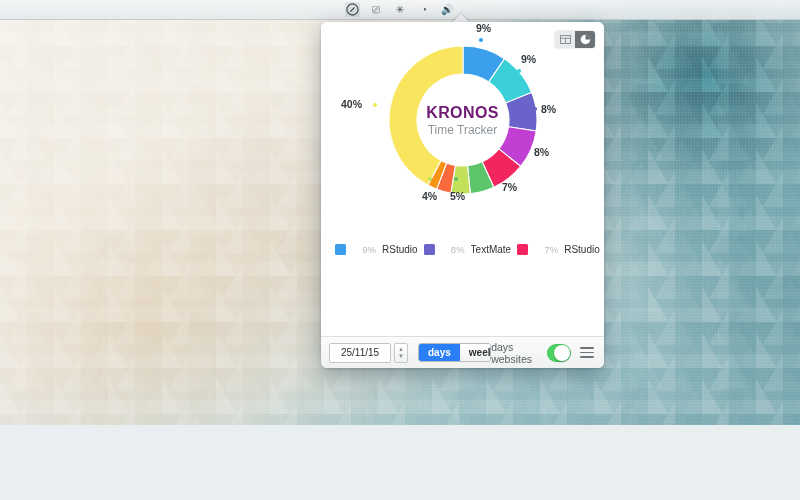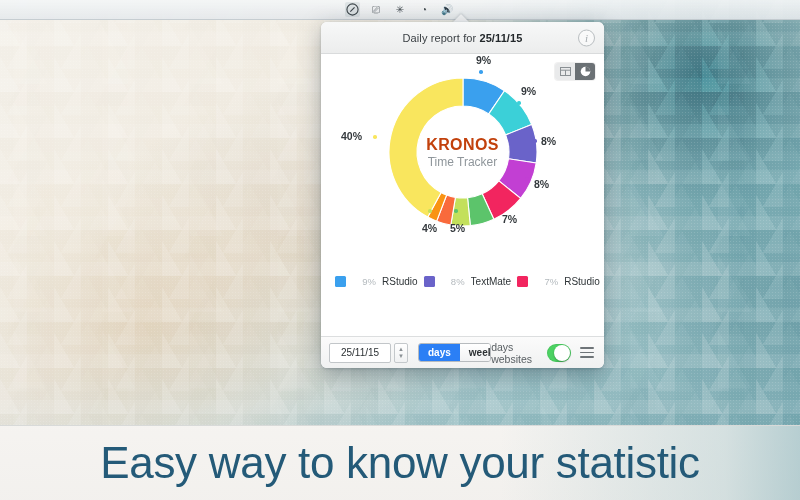--- a/index.html
+++ b/index.html
@@ -129,21 +129,21 @@
 
   #donut-wrap {
     position: absolute; left: 50%; top: 18px; transform: translateX(-50%);
     width: 160px; height: 160px;
   }
   #donut-center {
     position: absolute; left: 50%; top: 50%; transform: translate(-50%,-50%);
     text-align: center; width: 110px;
   }
   #brand-name {
-    font-size: 16px; font-weight: bold; color: #c2410c; letter-spacing: 0.4px;
+    font-size: 16px; font-weight: bold; color: #701a75; letter-spacing: 0.4px;
   }
   #brand-sub {
     font-size: 12px; color: #8f969b; margin-top: 1px;
   }
 
   .pct-label {
     position: absolute;
     font-size: 10.5px; font-weight: bold; color: #34393d;
     white-space: nowrap;
   }
@@ -253,28 +253,20 @@
       <div class="mb-icon" style="font-size: 10px;">⎚</div>
       <div class="mb-icon" style="font-size: 10px;">✳</div>
       <div class="mb-icon" style="font-size: 10px;">◔</div>
       <div class="mb-icon" style="font-size: 10px;">🔊</div>
     </div>
 
   <div id="panel-arrow"></div>
 
   <div id="panel">
 
-    <div id="panel-header">
-      <div id="panel-title">
-        <span>Daily report for </span><b>25/11/15</b>
-      </div>
-      <div id="info-icon">
-        <span>i</span>
-      </div>
-    </div>
 
     <div id="chart-area">
 
       <div id="view-toggle">
         <div class="vt-btn off">
           <svg width="11" height="9" viewBox="0 0 11 9">
             <rect x="0.5" y="0.5" width="10" height="8" fill="none" stroke="currentColor"></rect>
             <line x1="0.5" y1="3.2" x2="10.5" y2="3.2" stroke="currentColor"></line>
             <line x1="5.5" y1="3.2" x2="5.5" y2="8.5" stroke="currentColor"></line>
           </svg>
@@ -365,18 +357,14 @@
         </div>
         <div id="hamburger">
           <span></span>
             <span></span>
             <span></span>
         </div>
       </div>
     </div>
   </div>
 
-  <div id="banner">
-    <div id="banner-tint"></div>
-    <div id="banner-text">Easy way to know your statistic</div>
-  </div>
 
 </div>
 
 </body></html>

